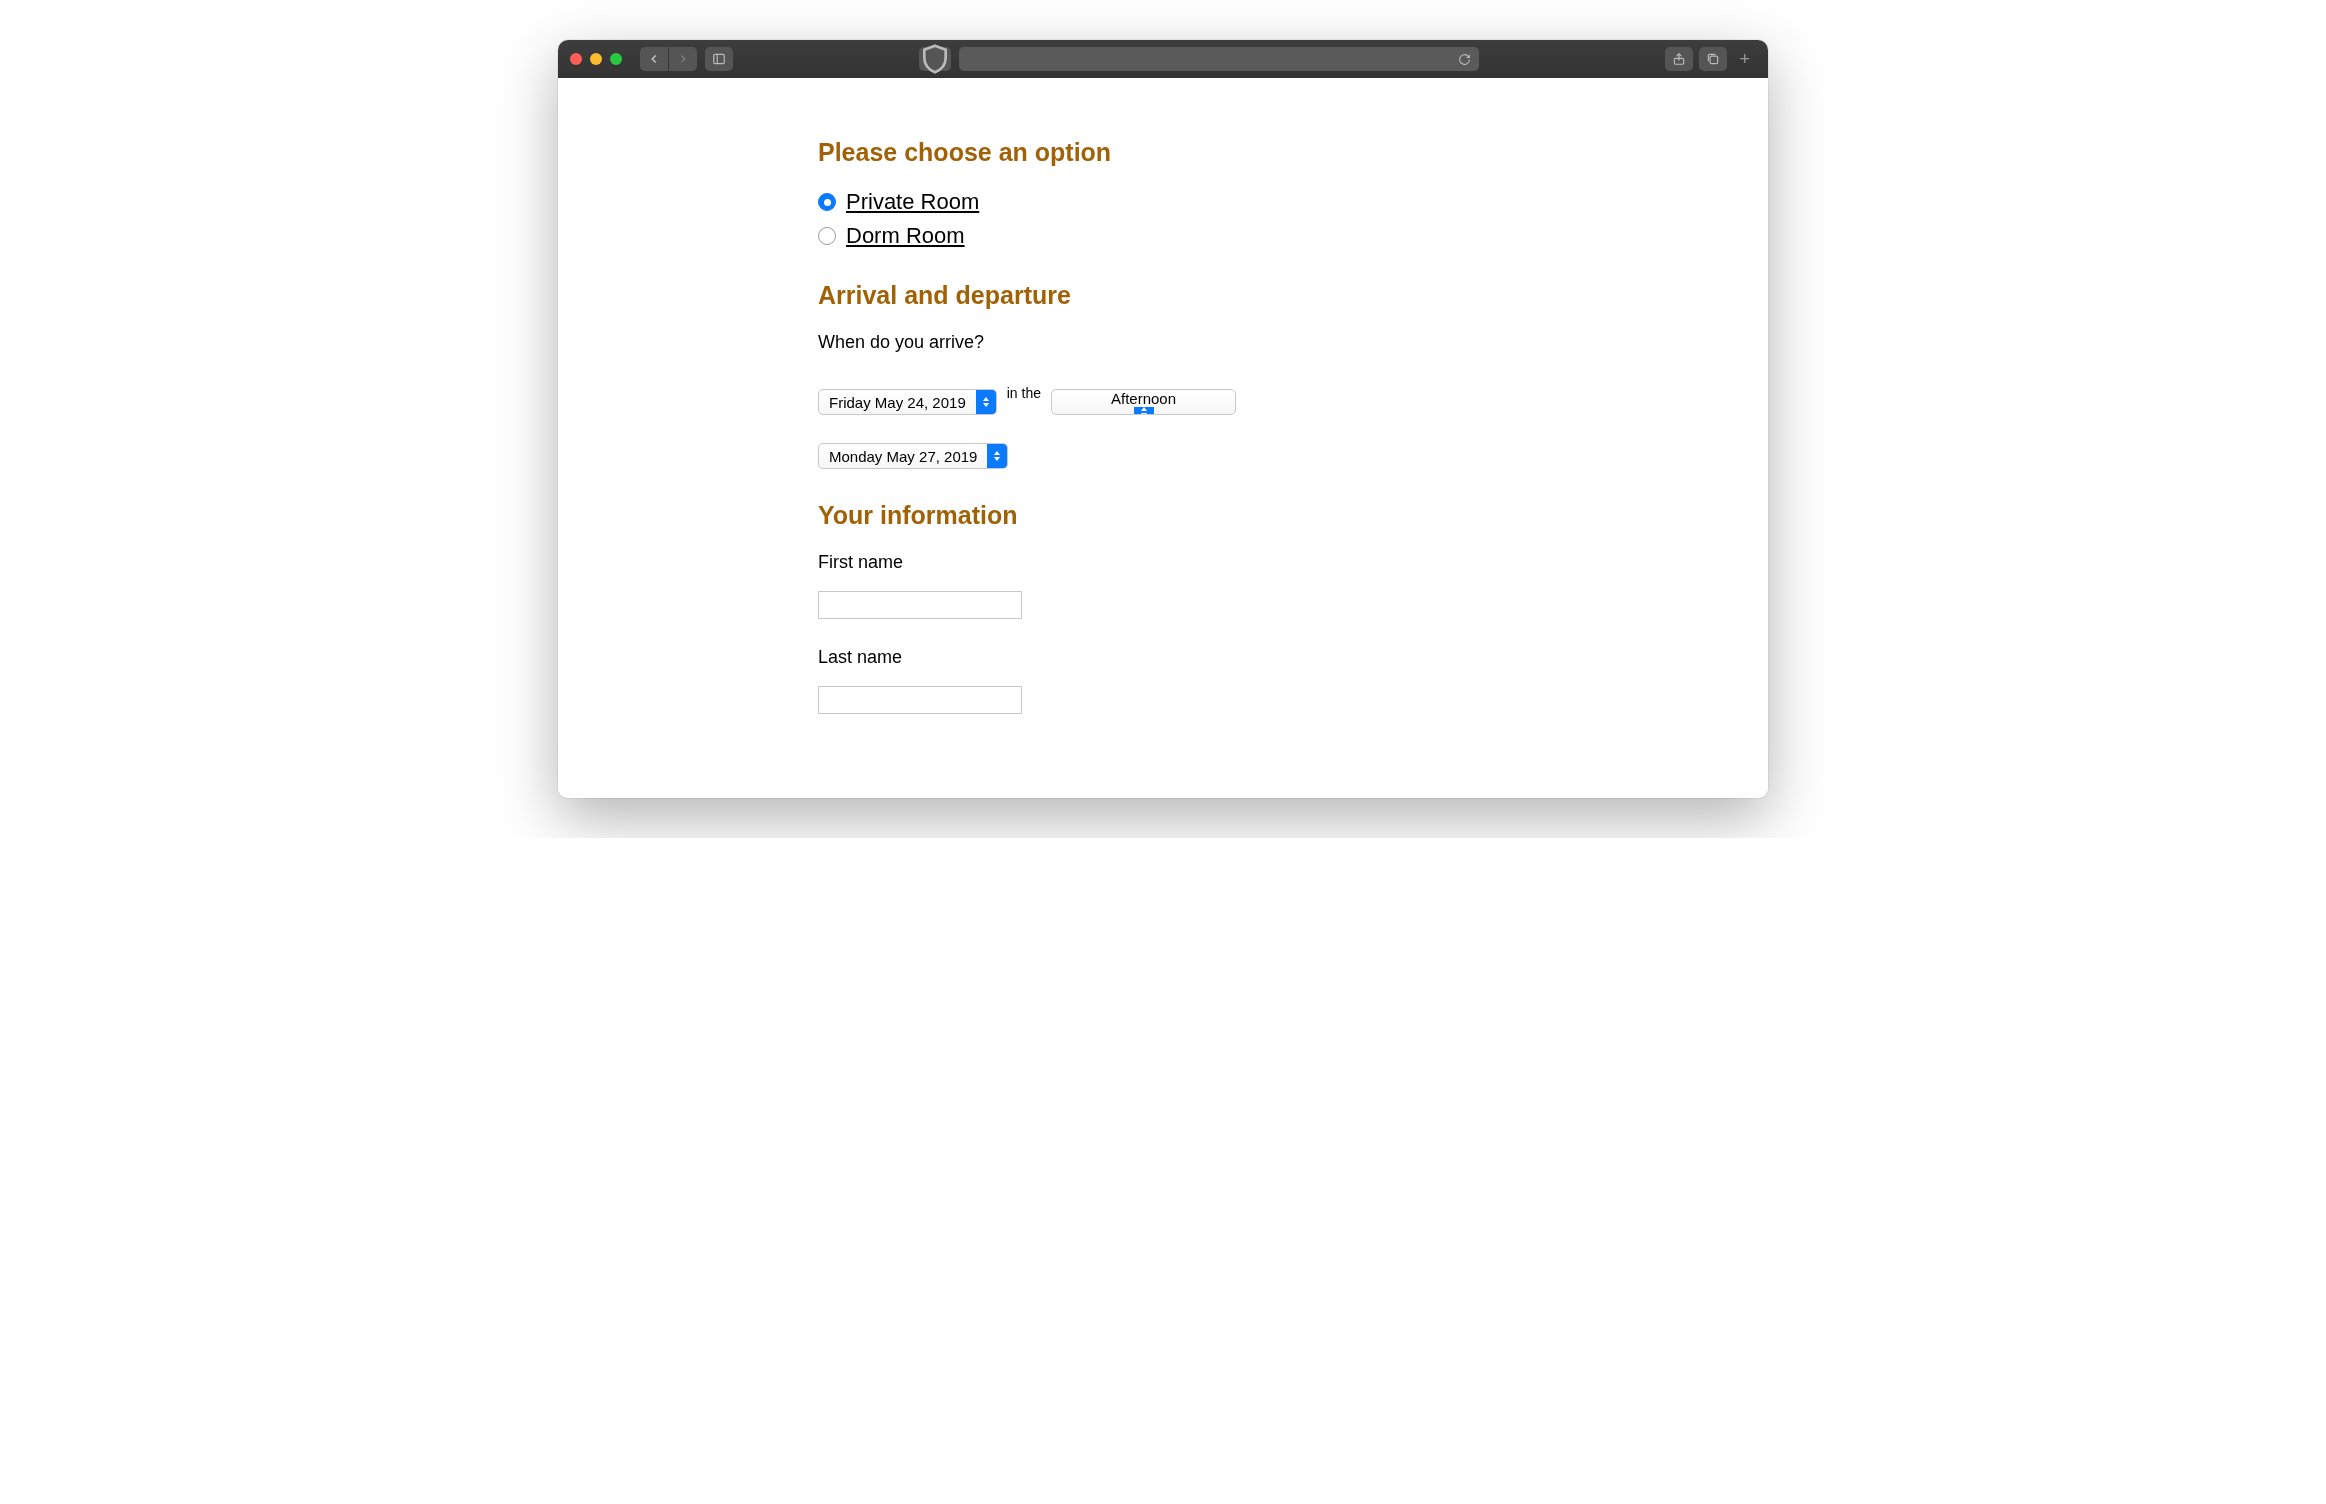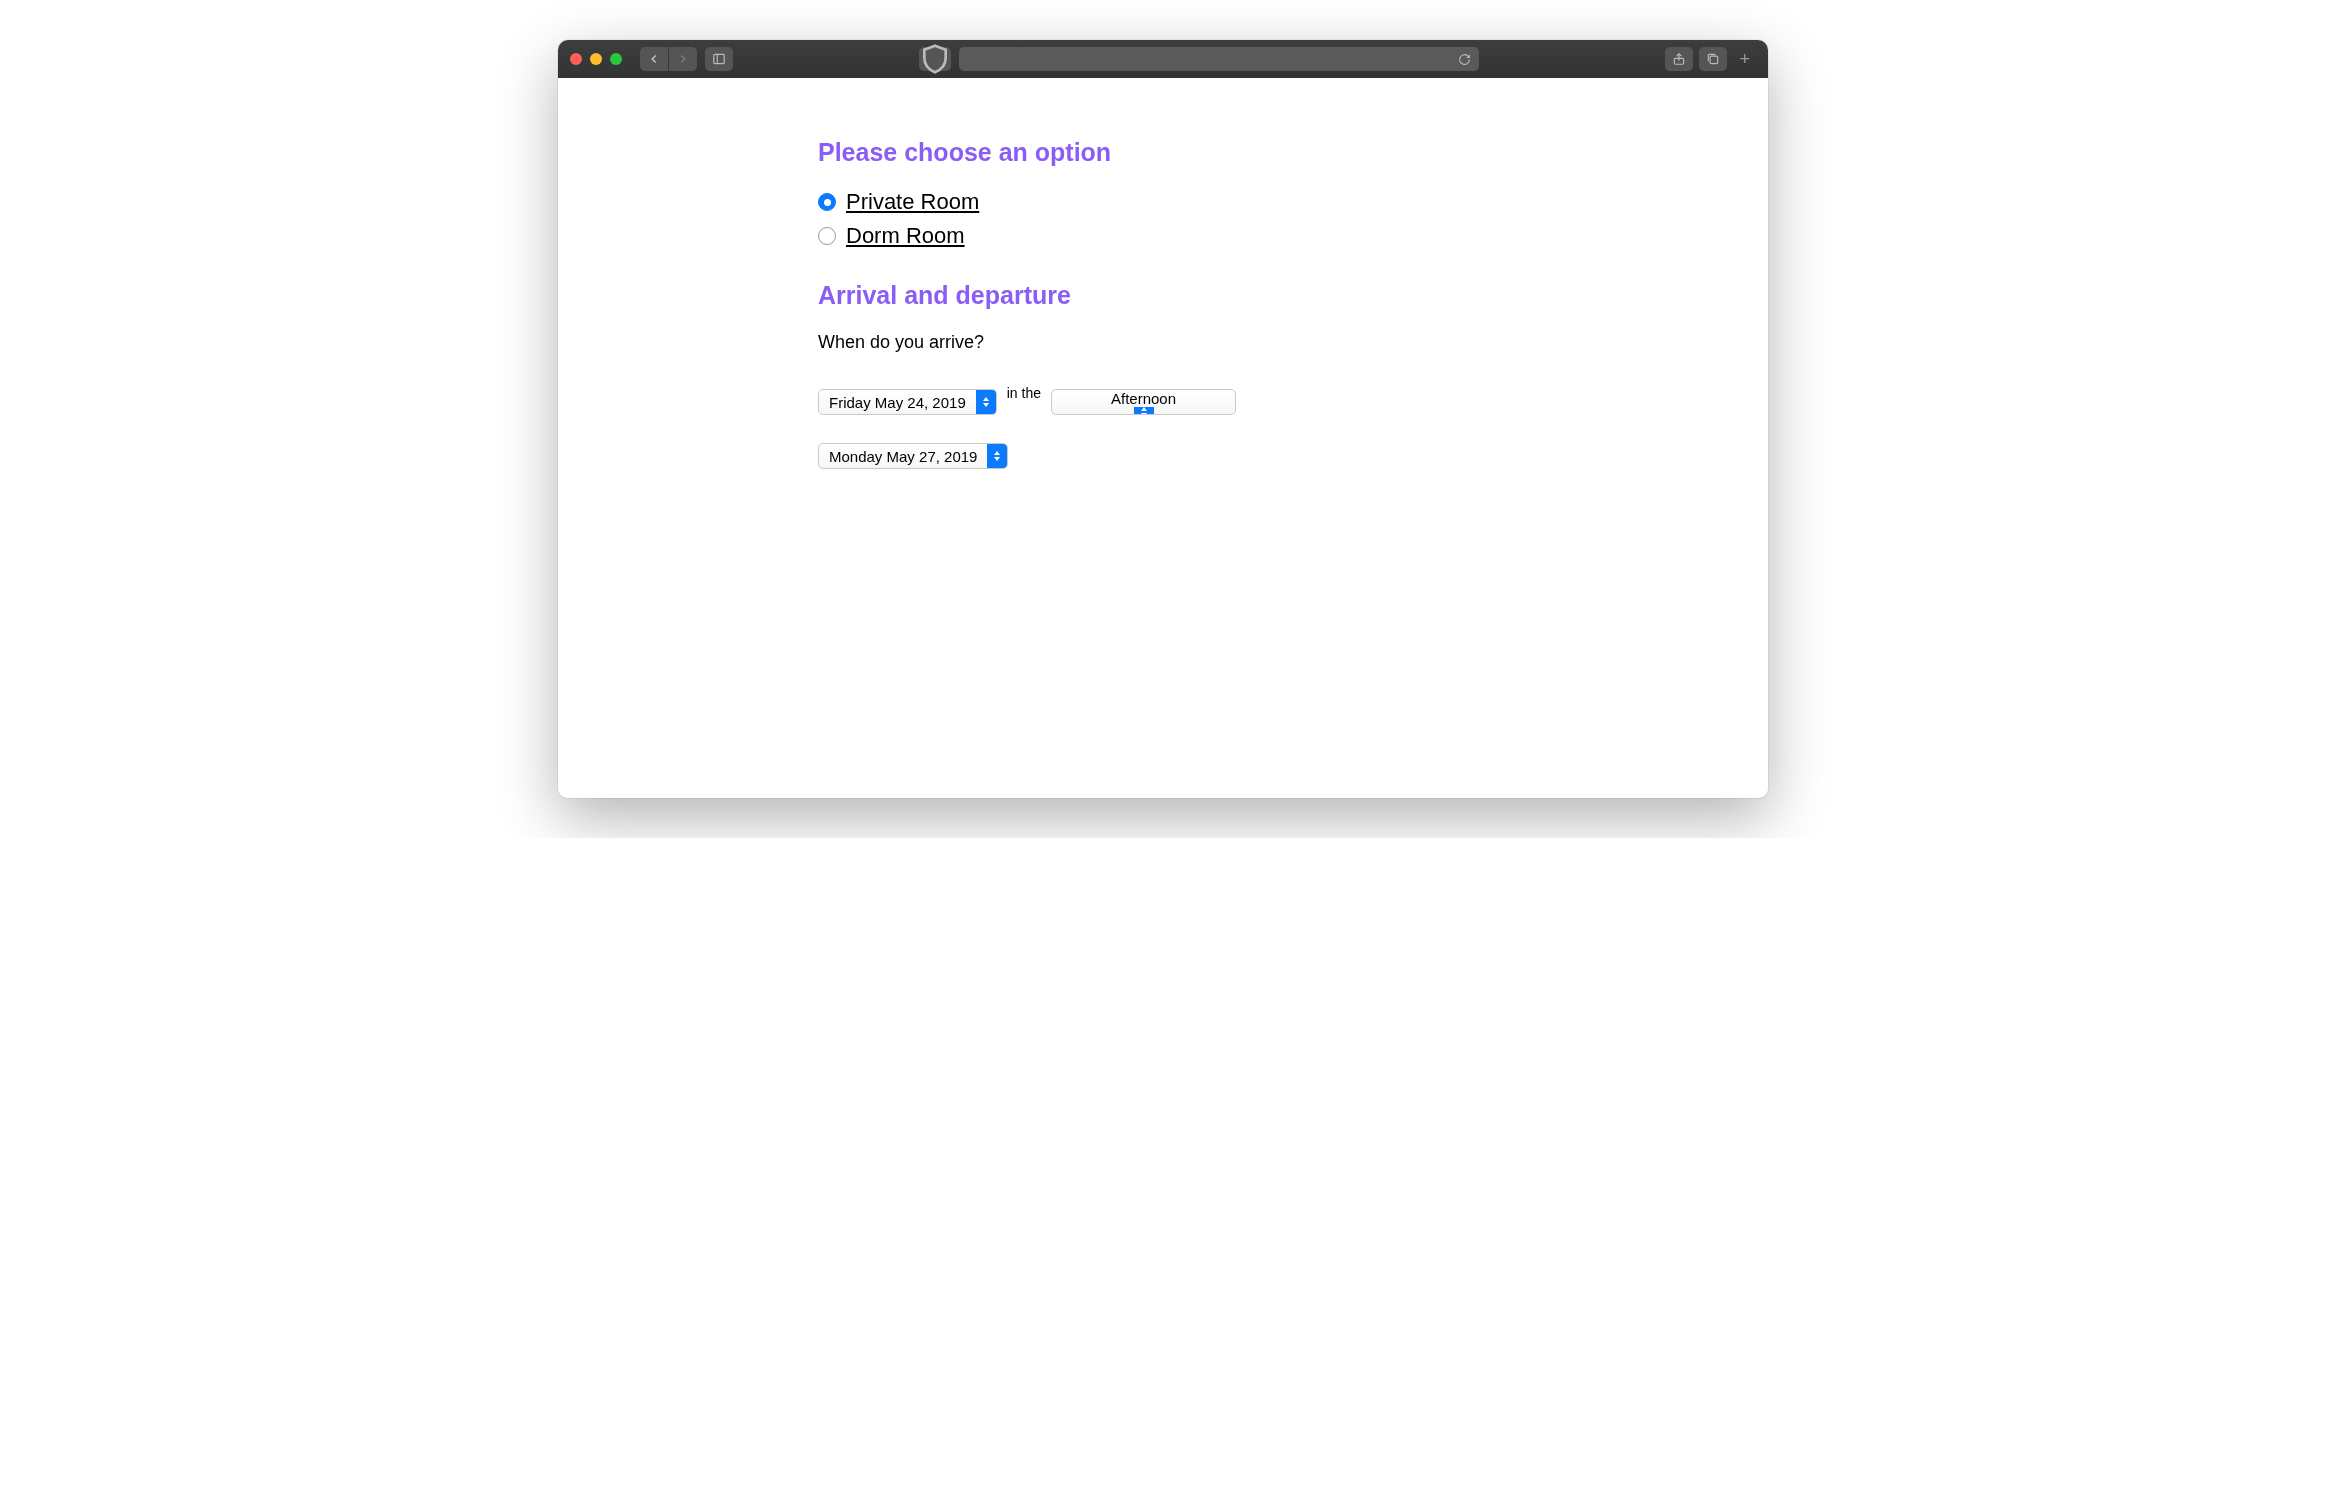--- a/index.html
+++ b/index.html
@@ -70,21 +70,21 @@
       overflow: hidden;
     }
     .form-wrap {
       max-width: 700px;
       margin-left: 260px;
     }
     h2 {
       font-size: 25px;
       font-weight: 700;
       margin-bottom: 22px;
-      color: #8b5cf6;
+      color: #a16207;
     }
     .radio-row {
       display: flex;
       align-items: center;
       margin-bottom: 8px;
       font-size: 22px;
       text-decoration: underline;
     }
     .radio {
       width: 18px;
@@ -250,16 +250,25 @@
         </div>
 
         <div class="row-inline">
           <div class="native-select">
             <span class="sel-text">Monday May 27, 2019</span>
             <span class="sel-arrows"></span>
           </div>
         </div>
       </div>
 
+      <div class="section">
+        <h2>Your information</h2>
+
+        <div class="q">First name</div>
+        <input class="text-input" type="text" style="">
+
+        <div class="q">Last name</div>
+        <input class="text-input" type="text" style="">
+      </div>
 
     </div>
   </div>
 </div>
 
 </body></html>

